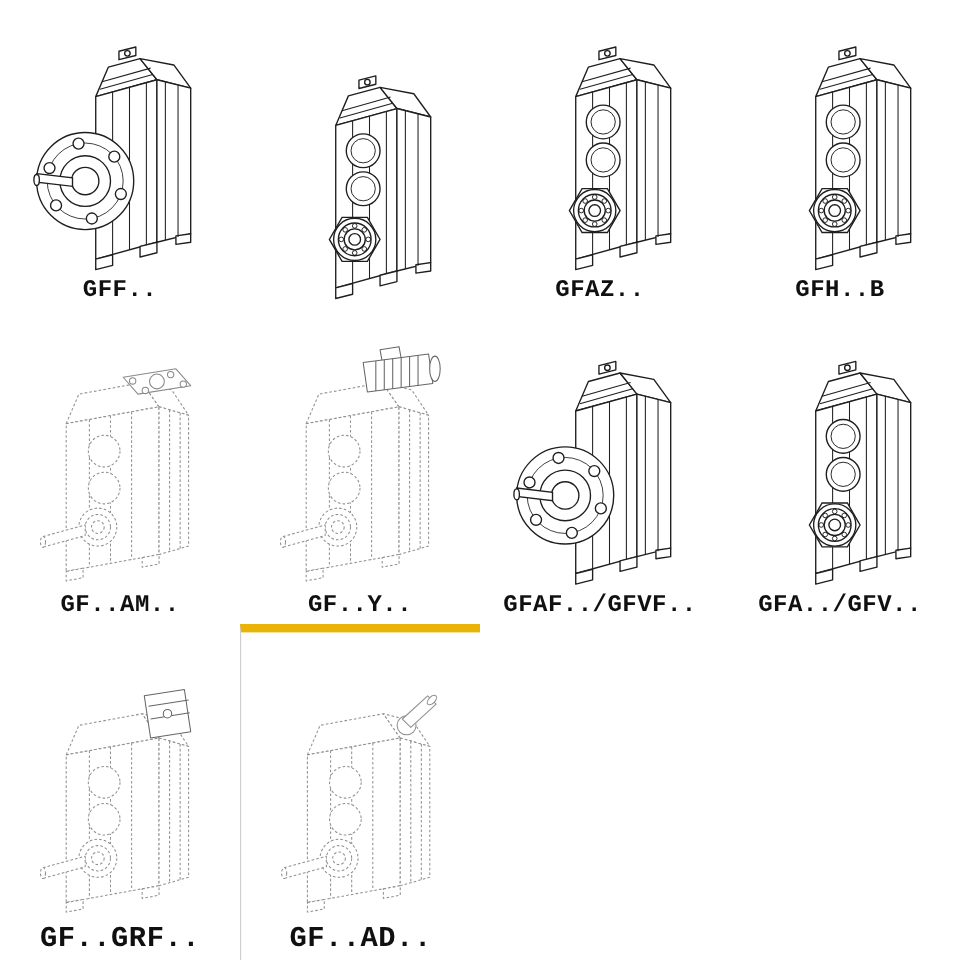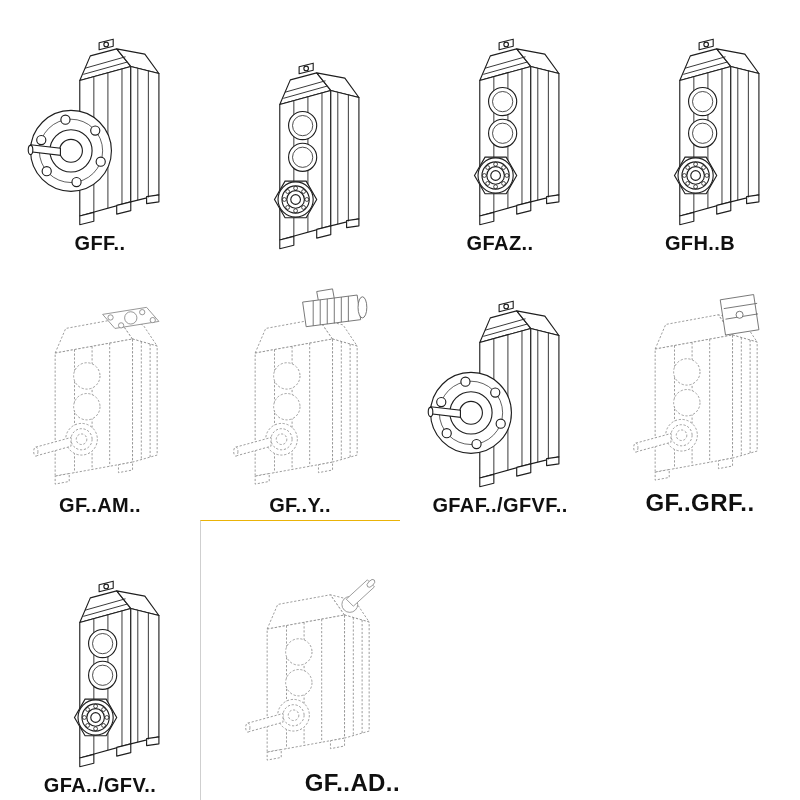--- a/index.html
+++ b/index.html
@@ -9,27 +9,27 @@
     display:grid;
     grid-template-columns:repeat(4,200px);
     grid-template-rows:258px 262px 280px;
   }
   .cell{
     display:flex;flex-direction:column;align-items:center;justify-content:flex-end;
     padding-bottom:4px;box-sizing:border-box;
   }
   .cell svg.drawing{width:176px;height:204px;display:block;}
   .label{
-    font-family:Liberation Sans, sans-serif;
+    font-family:Liberation Mono, monospace;
     font-weight:700;font-size:20px;color:#101010;
     letter-spacing:.4px;line-height:1.1;margin-top:2px;
     white-space:nowrap;
   }
   .label-lg{font-size:24px;}
-  .outlined{border-left:1px solid #cfcfcf;border-top:1px solid #eab308;align-items:flex-end;}
+  .outlined{border-left:1px solid #cfcfcf;border-top:7px solid #eab308;}
   .defs-holder{position:absolute;width:0;height:0;overflow:hidden;}
 </style>
 </head>
 <body>
 
 <svg class="defs-holder" aria-hidden="true">
   <defs>
 
     <symbol id="sym-flange-solid" viewBox="0 0 170 232">
       <g fill="#ffffff" stroke="#1f1f1f" stroke-width="1.3" stroke-linejoin="round">
@@ -231,32 +231,32 @@
 
   <div class="cell">
     <svg class="drawing" viewBox="0 0 170 232">
         <use width="170" height="232" href="#sym-flange-solid"></use>
       </svg>
     <div class="label">GFAF../GFVF..</div>
   </div>
 
   <div class="cell">
     <svg class="drawing" viewBox="0 0 170 232">
+        <use width="170" height="232" href="#sym-bore-solid"></use>
+      </svg>
+    <div class="label">GFA../GFV..</div>
+  </div>
+
+  <div class="cell">
+    <svg class="drawing" viewBox="0 0 170 232">
         <use width="170" height="232" href="#sym-dashed-grf"></use>
       </svg>
     <div class="label label-lg">GF..GRF..</div>
   </div>
 
-  <div class="cell">
-    <svg class="drawing" viewBox="0 0 170 232">
-        <use width="170" height="232" href="#sym-bore-solid"></use>
-      </svg>
-    <div class="label">GFA../GFV..</div>
-  </div>
-
   <div class="cell outlined">
     <svg class="drawing" viewBox="0 0 170 232">
         <use width="170" height="232" href="#sym-dashed-ad"></use>
       </svg>
     <div class="label label-lg">GF..AD..</div>
   </div>
 
 </div>
 
 </body></html>

